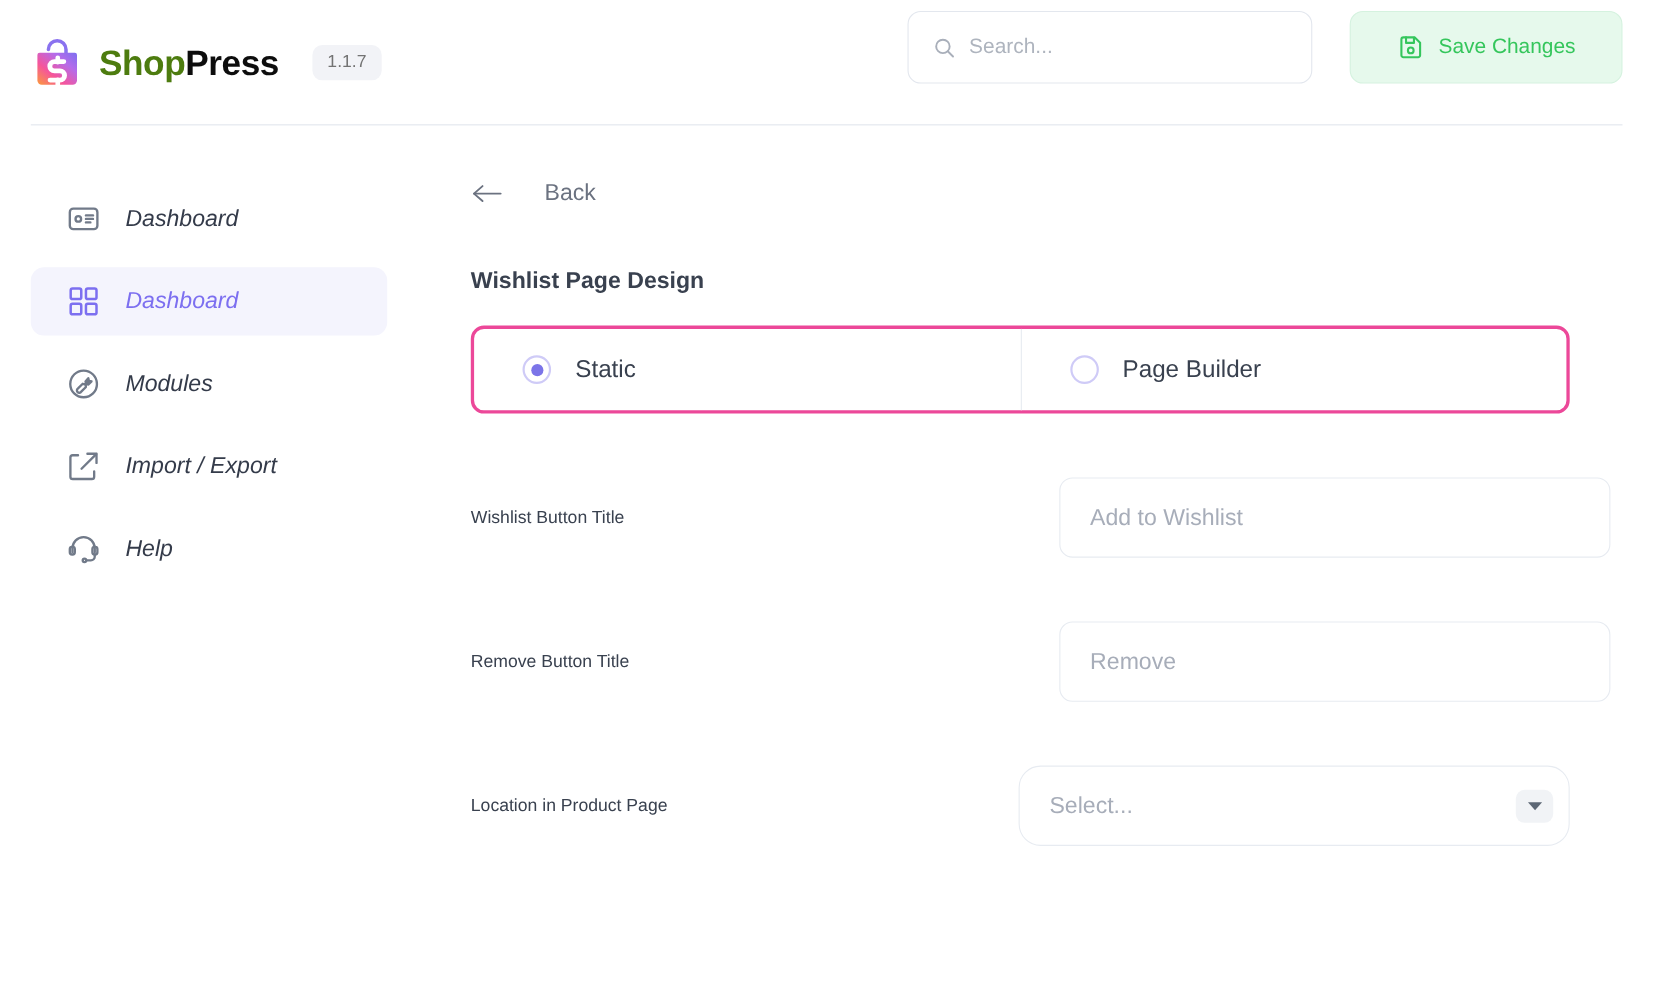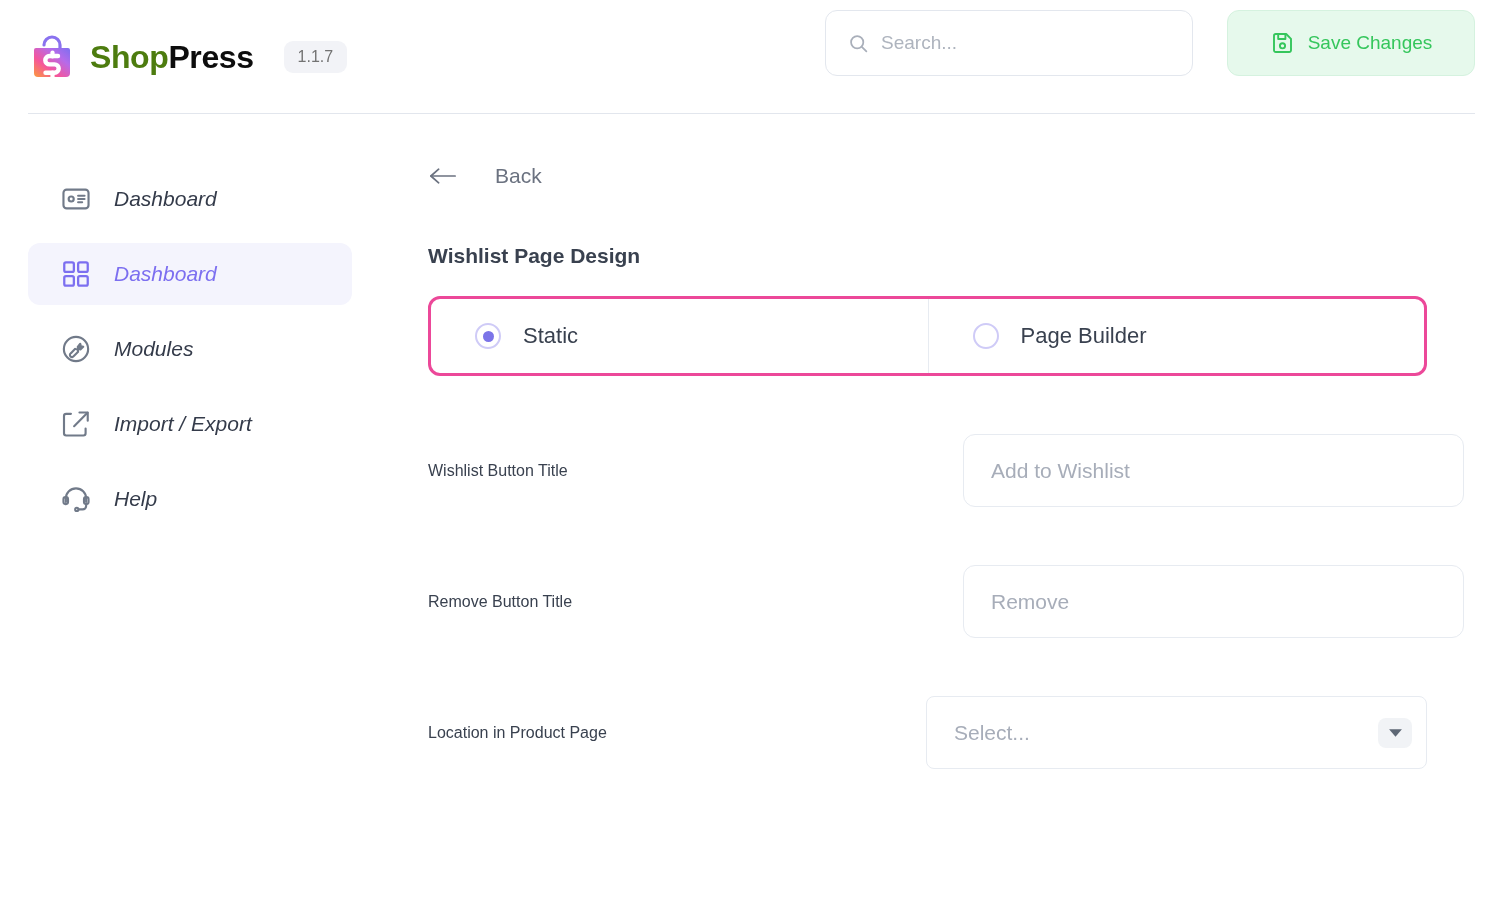--- a/index.html
+++ b/index.html
@@ -221,21 +221,21 @@
     background: #fff;
     margin-left: 37px;
   }
   .text-input::placeholder { color: #a7adb9; }
 
   .select-box {
     position: relative;
     width: 100%;
     height: 73px;
     border: 1px solid #e7ebf1;
-    border-radius: 8px;
+    border-radius: 20px;
     display: flex;
     align-items: center;
     padding: 0 27px;
     cursor: pointer;
     background: #fff;
   }
   .select-value { font-size: 21px; color: #a7adb9; }
   .select-arrow {
     position: absolute;
     right: 14px;

